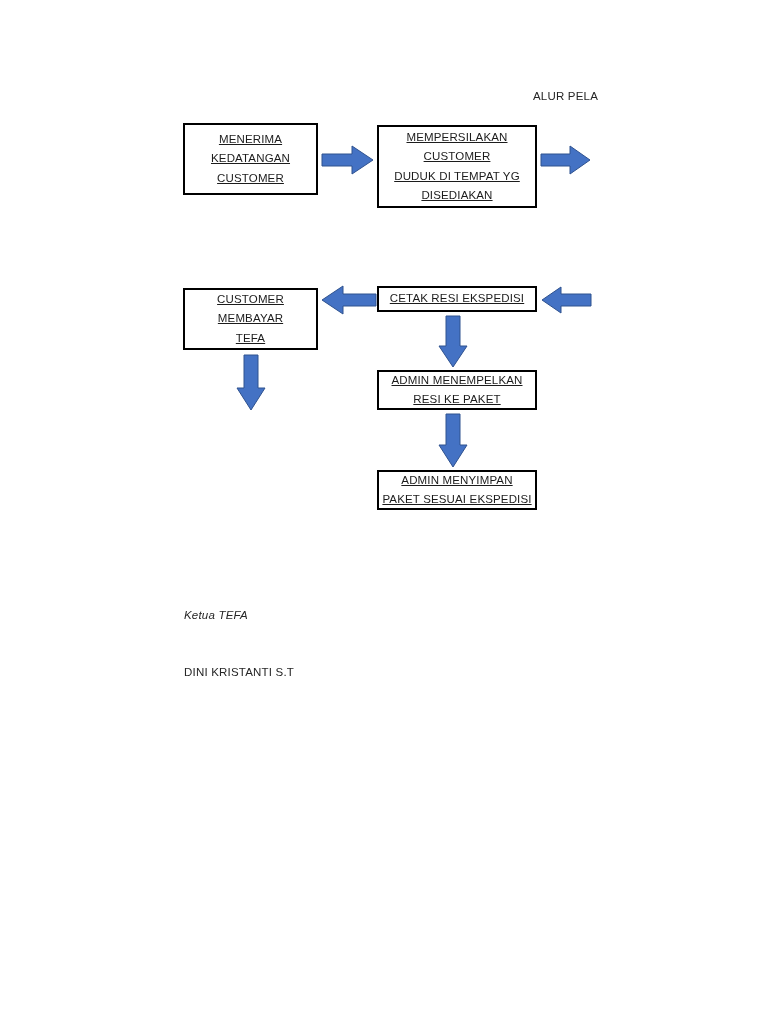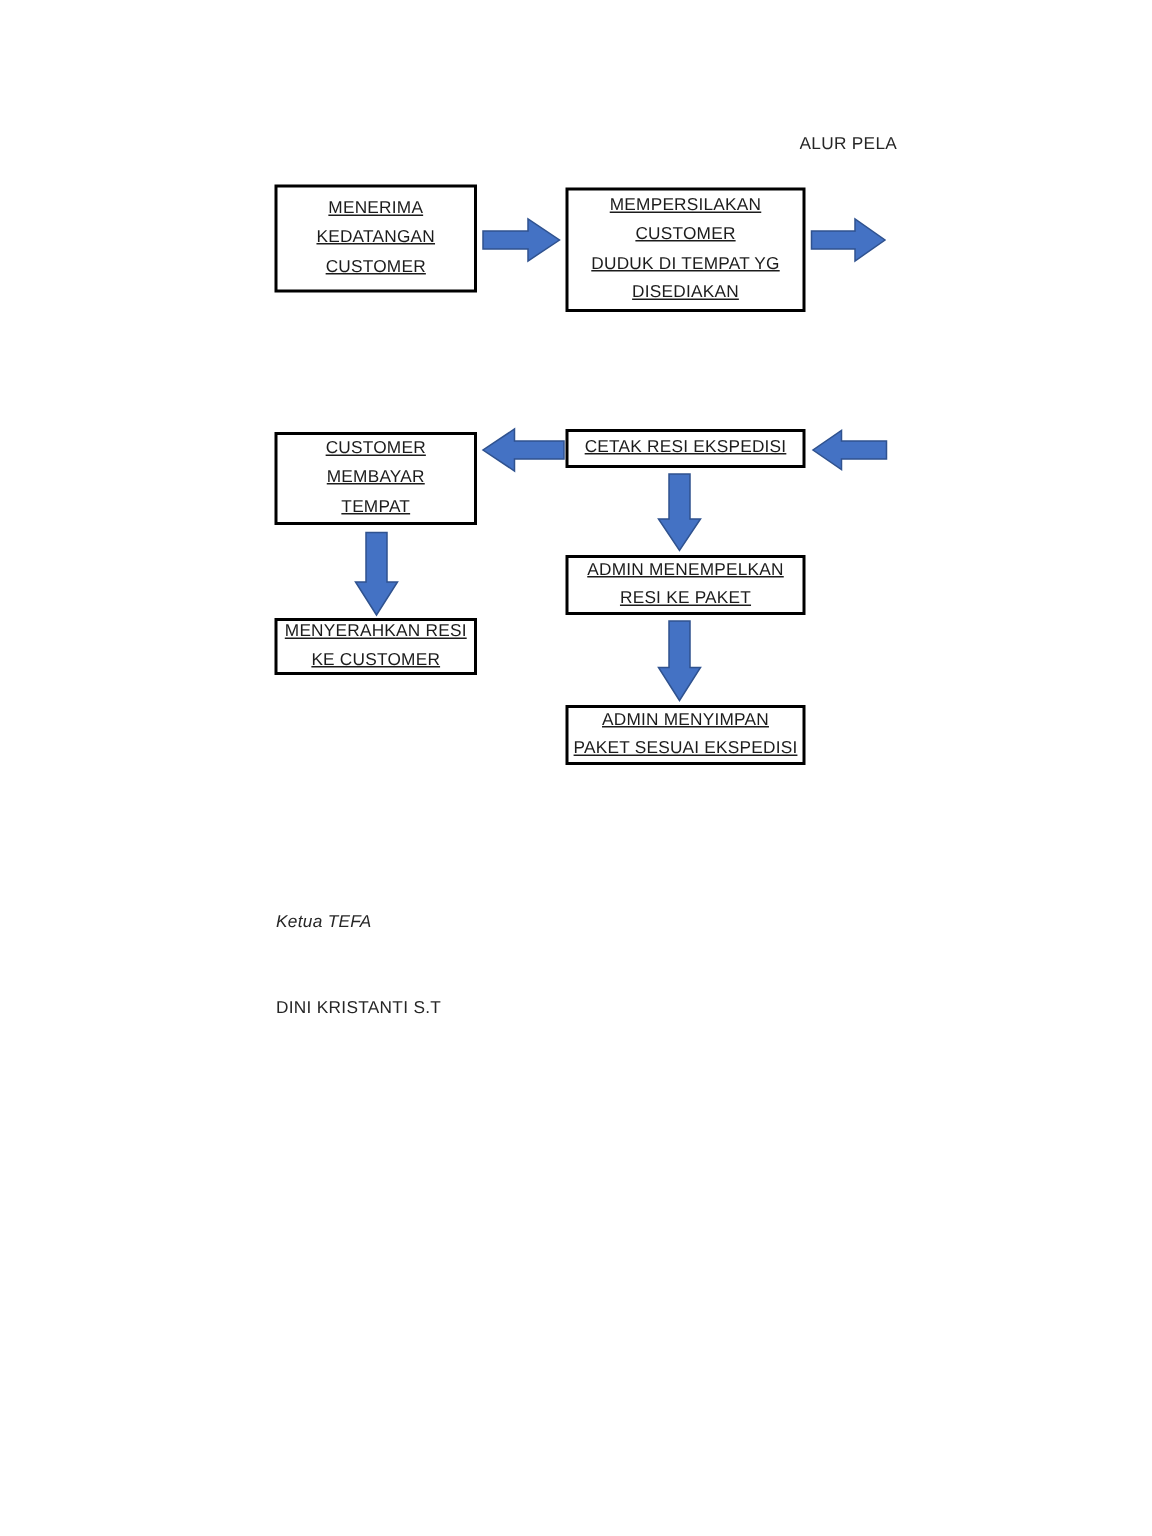--- a/index.html
+++ b/index.html
@@ -113,36 +113,32 @@
   <div class="node" id="node-mempersilakan">
     <span class="line">MEMPERSILAKAN</span>
     <span class="line">CUSTOMER</span>
     <span class="line">DUDUK DI TEMPAT YG</span>
     <span class="line">DISEDIAKAN</span>
   </div>
 
   <div class="node" id="node-membayar">
     <span class="line">CUSTOMER</span>
     <span class="line">MEMBAYAR</span>
-    <span class="line">TEMPAT</span>
+    <span class="line">TEFA</span>
   </div>
 
   <div class="node" id="node-cetak-resi">
     <span class="line">CETAK RESI EKSPEDISI</span>
   </div>
 
   <div class="node" id="node-menempelkan">
     <span class="line">ADMIN MENEMPELKAN</span>
     <span class="line">RESI KE PAKET</span>
   </div>
 
-  <div class="node" id="node-menyerahkan">
-    <span class="line">MENYERAHKAN RESI</span>
-    <span class="line">KE CUSTOMER</span>
-  </div>
 
   <div class="node" id="node-menyimpan">
     <span class="line">ADMIN MENYIMPAN</span>
     <span class="line">PAKET SESUAI EKSPEDISI</span>
   </div>
 
   <div class="arrow" id="arrow-1">
     <svg width="52" height="30" viewBox="0 0 52 30">
       <polygon class="arrow-body" points="0,9 30,9 30,1 51,15 30,29 30,21 0,21"></polygon>
     </svg>

